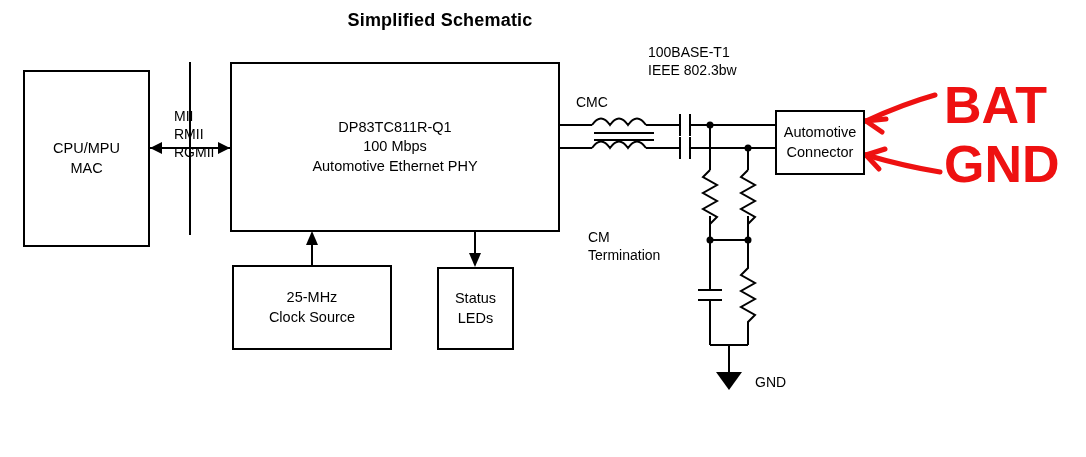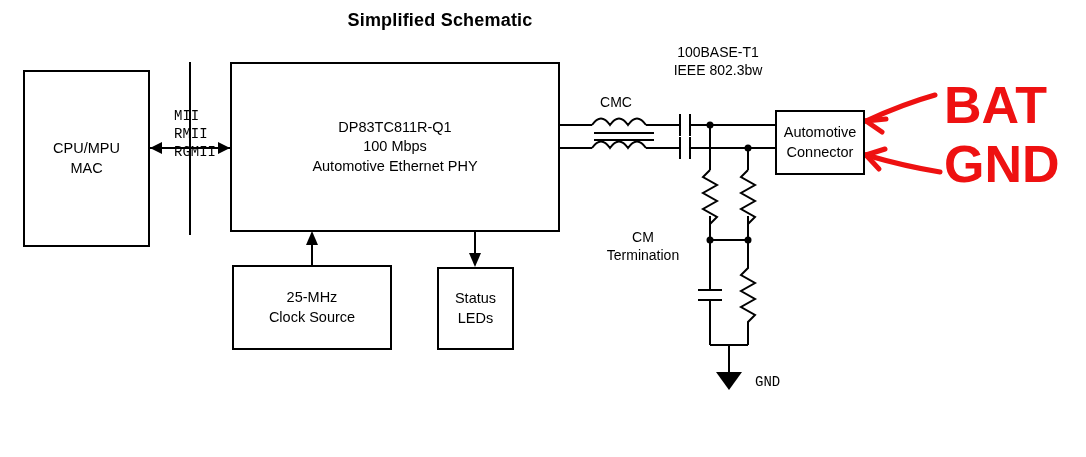--- a/index.html
+++ b/index.html
@@ -38,26 +38,24 @@
     align-items: center;
     justify-content: center;
     text-align: center;
     font-size: 14.5px;
     line-height: 1.35;
   }
   .lbl {
     position: absolute;
     font-size: 14px;
     line-height: 1.3;
-    text-align: center;
     white-space: pre-line;
   }
   .lbl.left {
     text-align: left;
-    font-family: Liberation Mono, monospace;
   }
   #copyright {
     position: absolute;
     left: 0;
     top: 401px;
     width: 1086px;
     text-align: center;
     font-size: 14px;
   }
   svg {

